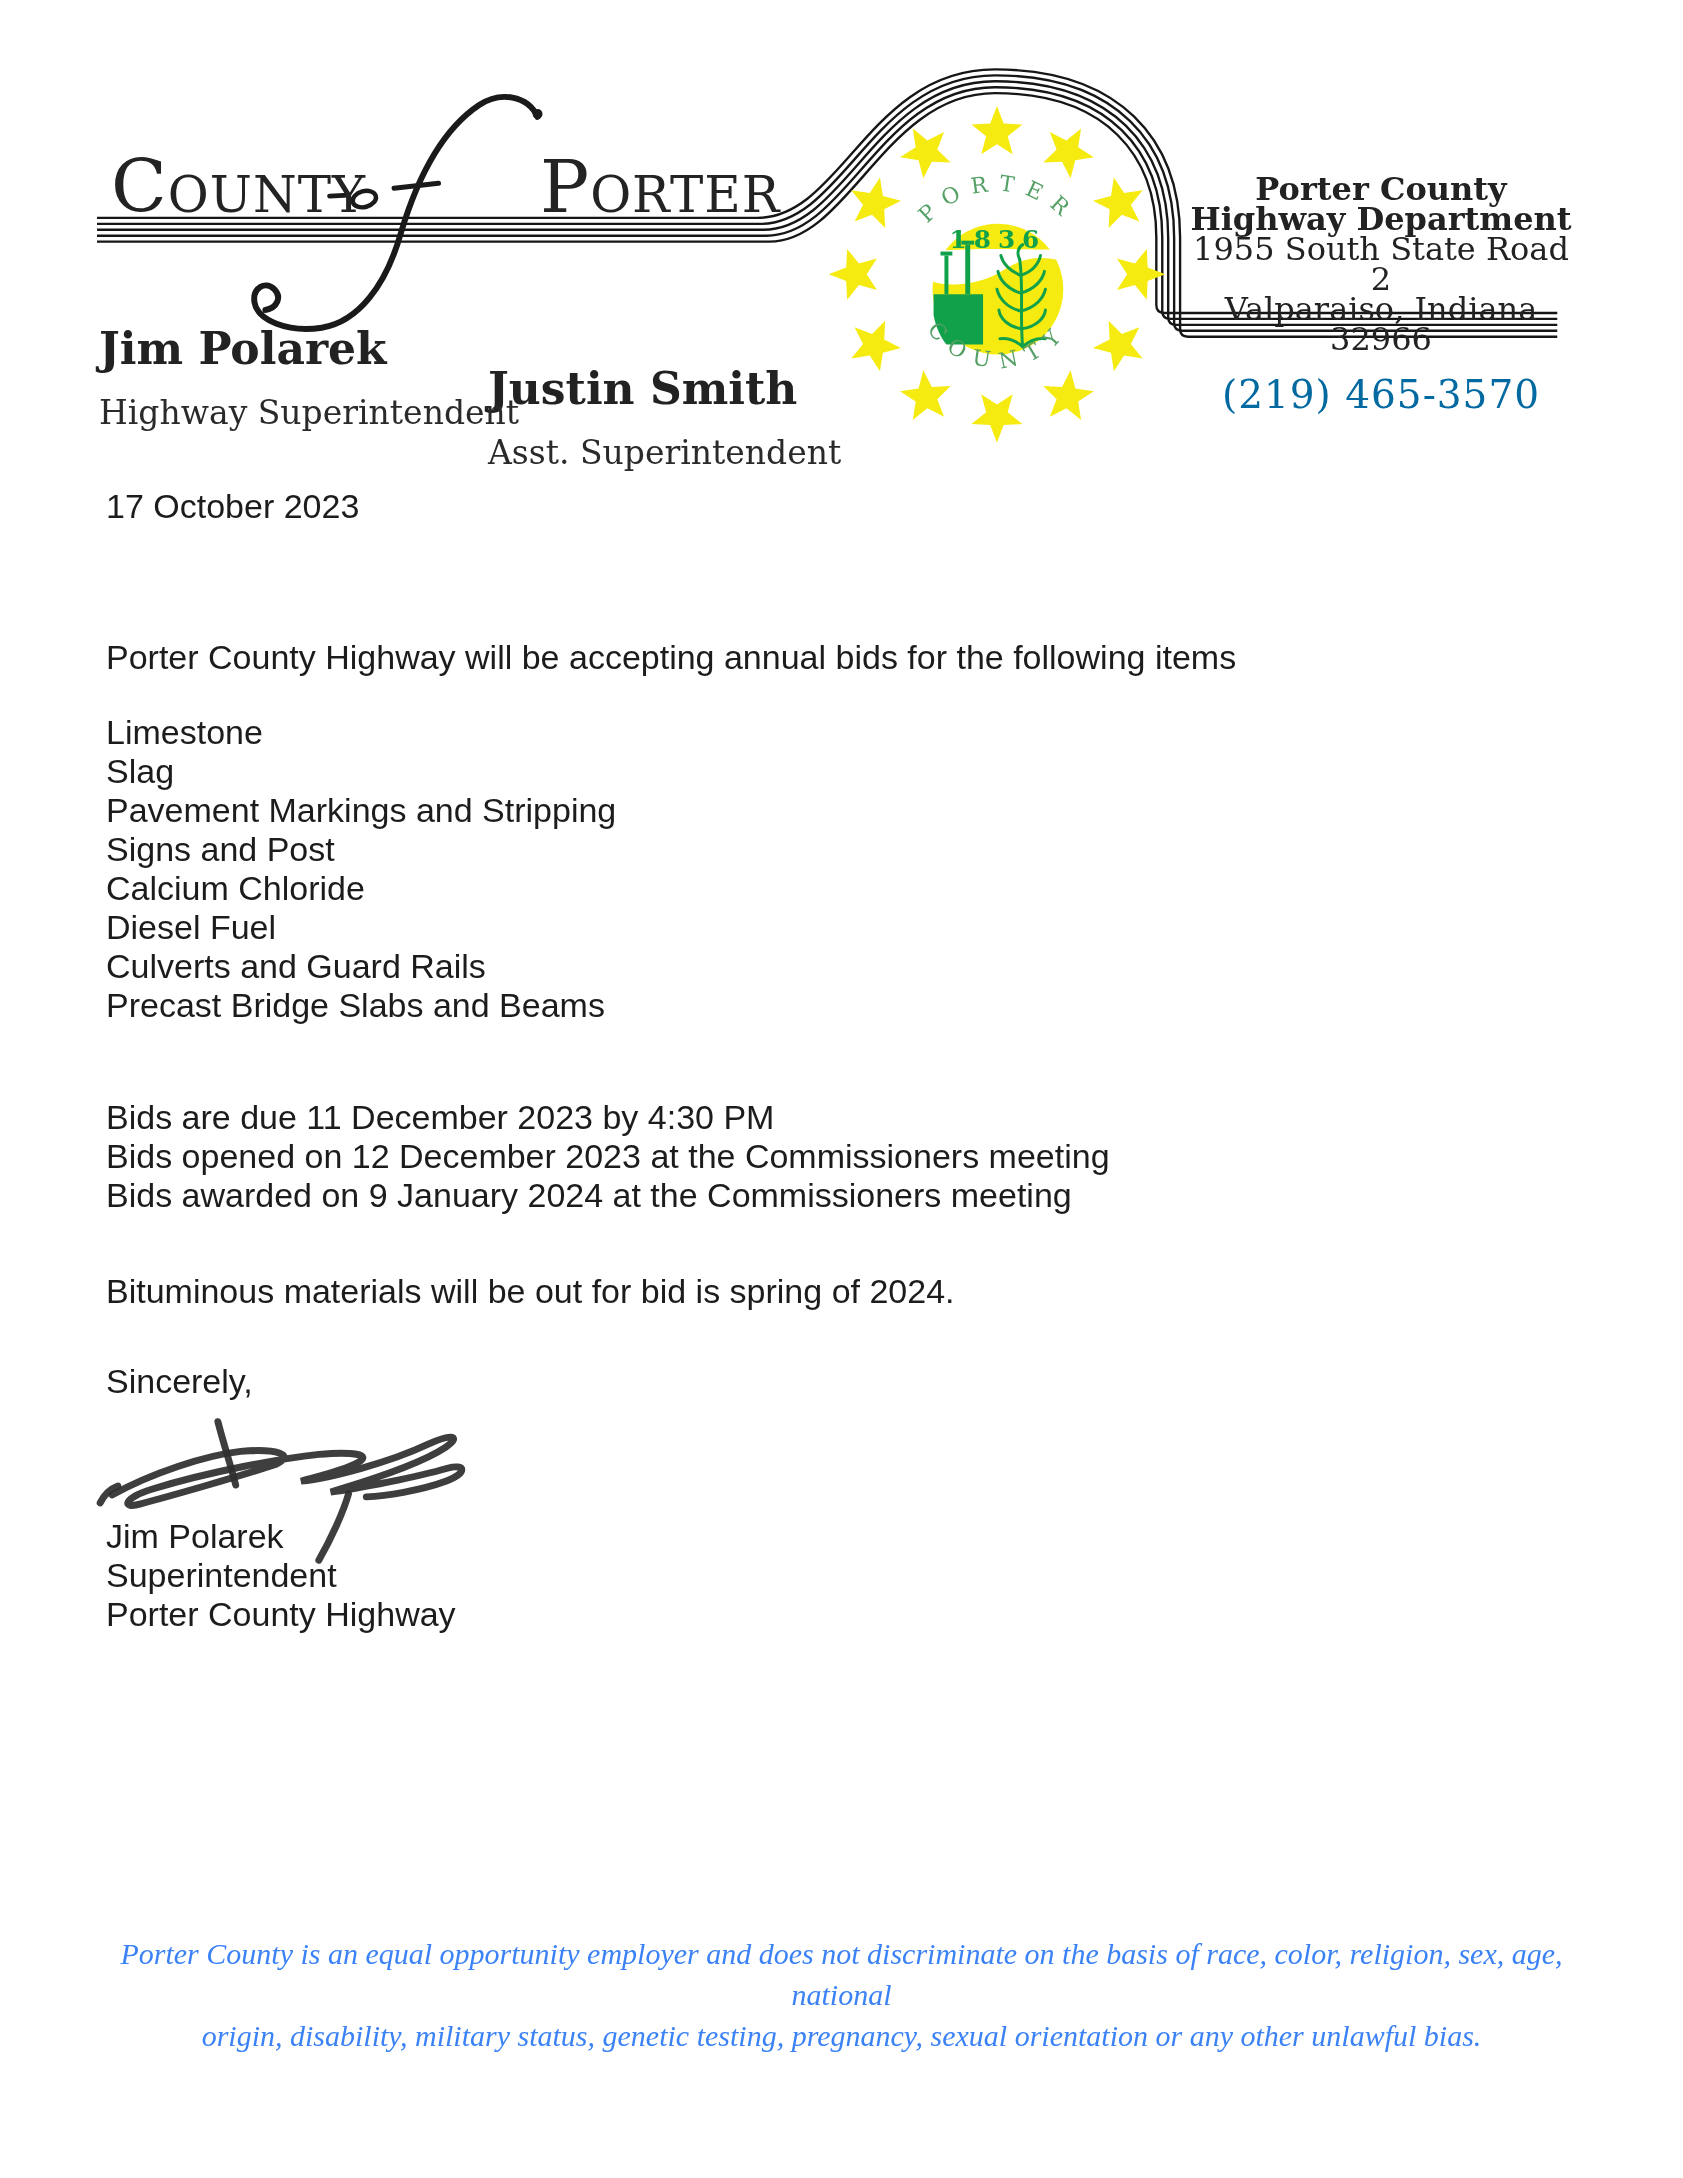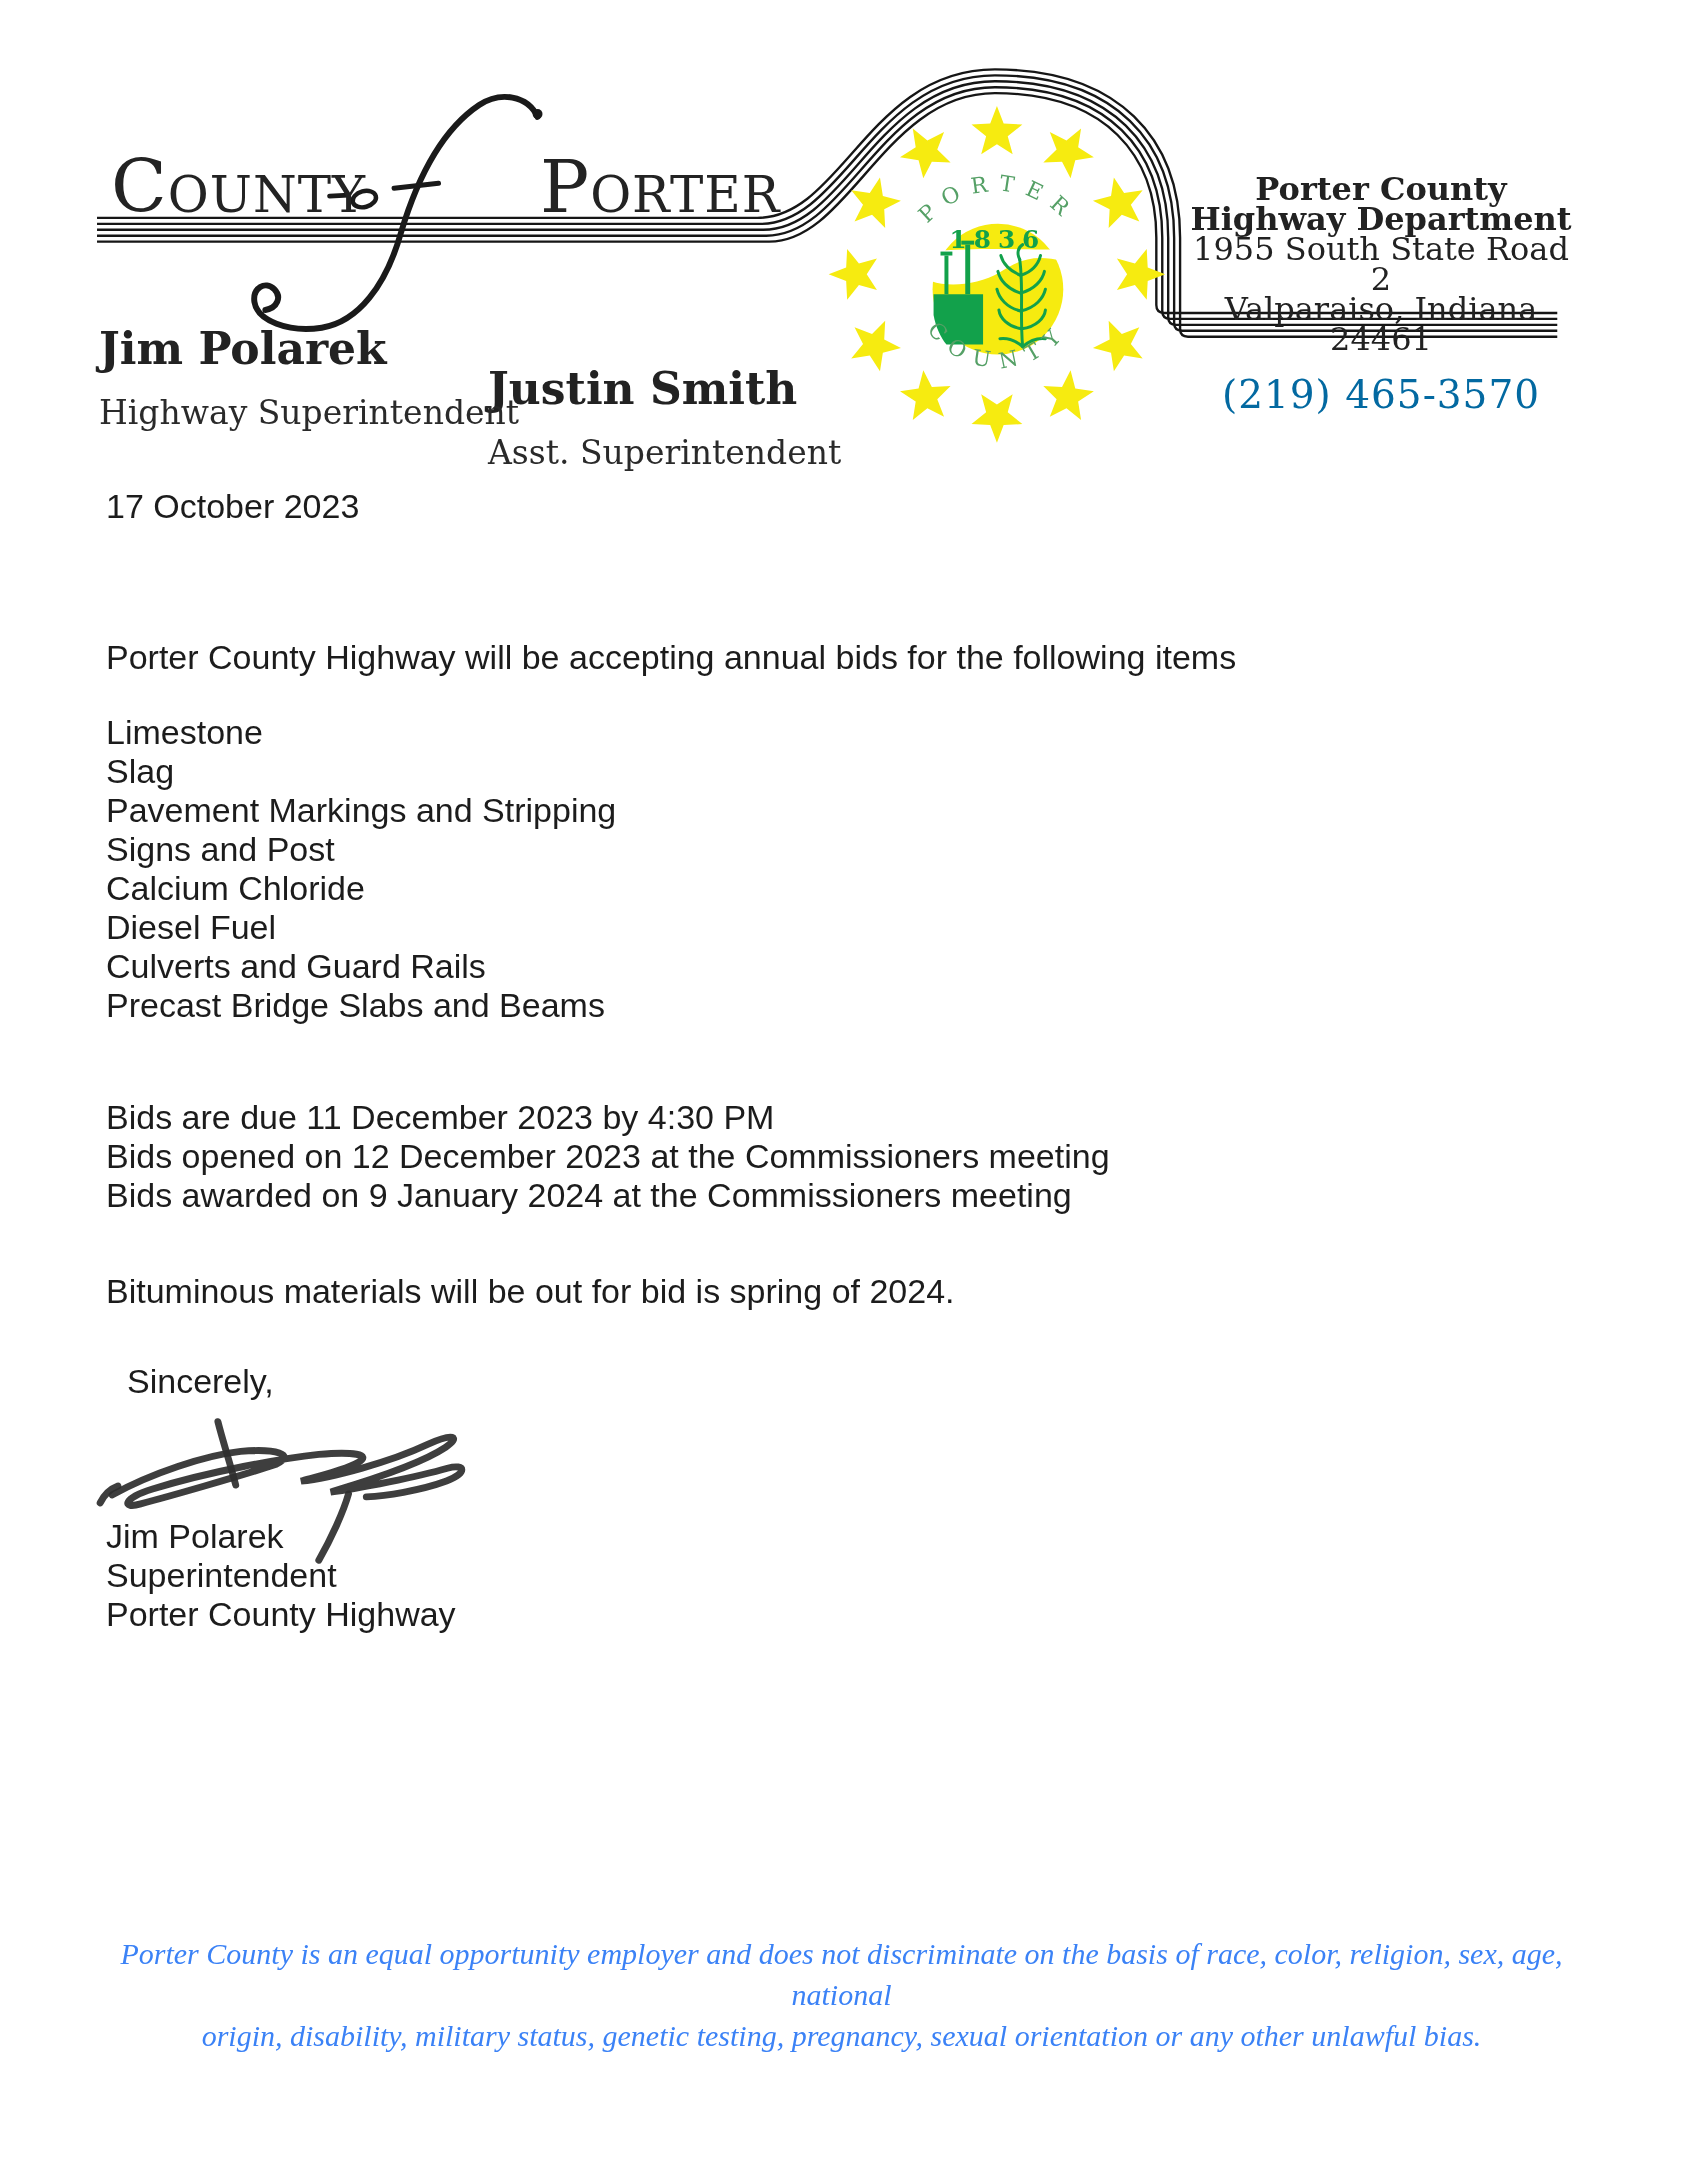--- a/index.html
+++ b/index.html
@@ -44,21 +44,21 @@
   }
 
   
   .body-text{position:absolute; left:106px; font-size:34px; line-height:39px; color:#1c1c1c;}
   .t-date{top:487px;}
   .t-subject{top:562px;}
   .t-intro{top:638px;}
   .t-items{top:713px;}
   .t-schedule{top:1098px;}
   .t-note{top:1249px;margin-top:23px;}
-  .t-closing{top:1362px;margin-left:21px;}
+  .t-closing{top:1362px;}
   .t-signer{top:1517px;}
 
   .signature-svg{position:absolute; left:94px; top:1394px; width:416px; height:188px;}
   .sig-stroke{fill:none; stroke:#2e2e2e; stroke-width:7; stroke-linecap:round; opacity:.92;}
 
   .footer{
     position:absolute; left:99px; top:1933px; width:1485px; text-align:center;
     font-family:"Liberation Serif",serif; font-style:italic; font-size:30px;
     line-height:41px; color:#3b82f6;
   }
@@ -147,21 +147,21 @@
 
   <div class="staff-name staff-1">Jim Polarek</div>
   <div class="staff-name staff-2">Justin Smith</div>
   <div class="staff-title staff-1">Highway Superintendent</div>
   <div class="staff-title staff-2">Asst. Superintendent</div>
 
   <div class="dept-block">
     <div class="bold">Porter County</div>
     <div class="bold">Highway Department</div>
     <div>1955 South State Road 2</div>
-    <div>Valparaiso, Indiana 24461</div>
+    <div>Valparaiso, Indiana 32966</div>
   </div>
   <div class="phone">(219) 465-3570</div>
 
   <div class="body-text t-date">17 October 2023</div>
   <div class="body-text t-intro">Porter County Highway will be accepting annual bids for the following items</div>
 
   <div class="body-text t-items">
     <div>Limestone</div>
     <div>Slag</div>
     <div>Pavement Markings and Stripping</div>

